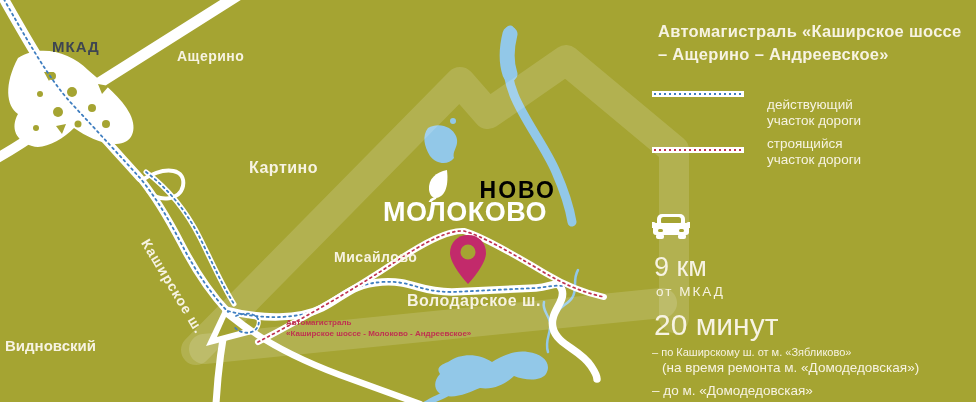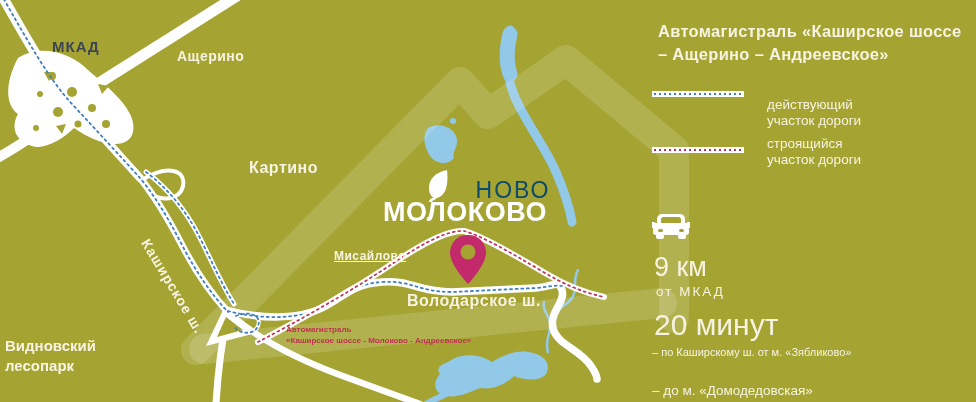--- a/index.html
+++ b/index.html
@@ -16,28 +16,28 @@
   #stage{
     position:relative;width:976px;height:402px;overflow:hidden;
     background:var(--c-background);
     font-family:"Liberation Sans","DejaVu Sans",sans-serif;
   }
   #map-svg{position:absolute;left:0;top:0;z-index:1;}
   .lbl{position:absolute;z-index:4;font-weight:bold;color:var(--c-text_light);white-space:nowrap;}
   #lbl-mkad{left:52px;top:38px;font-size:15px;letter-spacing:1px;color:var(--c-text_dark);}
   #lbl-ascherino{left:177px;top:48px;font-size:14px;letter-spacing:.5px;}
   #lbl-kartino{left:249px;top:159px;font-size:16px;letter-spacing:.5px;}
-  #lbl-misaylovo{left:334px;top:249px;font-size:12px;letter-spacing:.5px;text-decoration:underline;}
+  #lbl-misaylovo{left:334px;top:249px;font-size:14px;letter-spacing:.5px;}
   #lbl-volodarskoe{left:407px;top:292px;font-size:16px;letter-spacing:.5px;}
   #lbl-kashirskoe{left:152px;top:236px;font-size:14px;letter-spacing:1px;transform:rotate(59deg);transform-origin:0 0;}
   #lbl-lesopark{left:5px;top:336px;font-size:15px;line-height:20px;}
-  #lbl-rednote{left:286px;top:324px;font-size:8px;line-height:11px;color:var(--c-route_construction);z-index:5;}
+  #lbl-rednote{left:286px;top:317px;font-size:8px;line-height:11px;color:var(--c-route_construction);z-index:5;}
   #logo{position:absolute;z-index:4;left:383px;top:166px;width:180px;height:66px;color:#fff;}
   #logo-leaf{position:absolute;left:40px;top:2px;}
-  #logo-line1{position:absolute;left:87px;top:11px;width:86px;text-align:center;font-size:23px;font-weight:normal;letter-spacing:2px;color:#0c4a6e;}
+  #logo-line1{position:absolute;left:87px;top:11px;width:86px;text-align:right;font-size:23px;font-weight:bold;letter-spacing:2px;color:#000000;}
   #logo-line2{position:absolute;left:0px;top:31px;font-size:27px;font-weight:bold;letter-spacing:.5px;color:#fff;white-space:nowrap;}
   #map-pin{position:absolute;left:449px;top:234px;z-index:6;}
   .panel-text{position:absolute;color:var(--c-text_light);z-index:5;white-space:nowrap;}
   #panel-title{left:658px;top:20px;font-size:16.5px;line-height:23px;font-weight:bold;letter-spacing:.3px;}
   .legend-swatch{position:absolute;left:652px;width:92px;height:6px;background:var(--c-road);z-index:5;}
   .legend-swatch i{position:absolute;left:2px;right:2px;top:2px;height:2px;}
   #legend-swatch-existing{top:91px;}
   #legend-swatch-existing i{background:repeating-linear-gradient(90deg,var(--c-route_existing) 0 2px,transparent 2px 5px);}
   #legend-swatch-construction{top:147px;}
   #legend-swatch-construction i{background:repeating-linear-gradient(90deg,var(--c-route_construction) 0 2px,transparent 2px 5px);}
@@ -122,21 +122,20 @@
   </svg>
 
   <div class="lbl" id="lbl-mkad">МКАД</div>
   <div class="lbl" id="lbl-ascherino">Ащерино</div>
   <div class="lbl" id="lbl-kartino">Картино</div>
   <div class="lbl" id="lbl-misaylovo">Мисайлово</div>
   <div class="lbl" id="lbl-volodarskoe">Володарское ш.</div>
   <div class="lbl" id="lbl-kashirskoe">Каширское ш.</div>
   <div class="lbl" id="lbl-lesopark">
     <div>Видновский</div>
-    <div>лесопарк</div>
   </div>
   <div class="lbl" id="lbl-rednote">
     <div>Автомагистраль</div>
     <div>«Каширское шоссе - Молоково - Андреевское»</div>
   </div>
 
   <div id="logo">
     <svg id="logo-leaf" width="30" height="34" viewBox="0 0 30 34">
       <path d="M 24 2 C 13 4 5 11 6 22 C 7 28 10 30 13 30 C 21 29 26 20 24 2 Z" fill="#fff"></path>
       <path d="M 12 30 C 9 31 7 33 6 36" stroke="#fff" stroke-width="2.5" fill="none" stroke-linecap="round"></path>
@@ -181,15 +180,16 @@
     <rect x="26" y="21" width="8" height="5" rx="2" fill="#fff"></rect>
     <rect x="6" y="16" width="5" height="3" rx="1.5" fill="var(--c-background)"></rect>
     <rect x="27" y="16" width="5" height="3" rx="1.5" fill="var(--c-background)"></rect>
   </svg>
 
   <div class="panel-text" id="nine-km">9 км</div>
   <div class="panel-text" id="nine-sub">от МКАД</div>
 
   <div class="panel-text" id="twenty-min">20 минут</div>
   <div class="panel-text" id="note-1">– по Каширскому ш. от м. «Зябликово»</div>
+  <div class="panel-text" id="note-2">(на время ремонта м. «Домодедовская»)</div>
   <div class="panel-text" id="note-3">– до м. «Домодедовская»</div>
 
 </div>
 
 </body></html>

